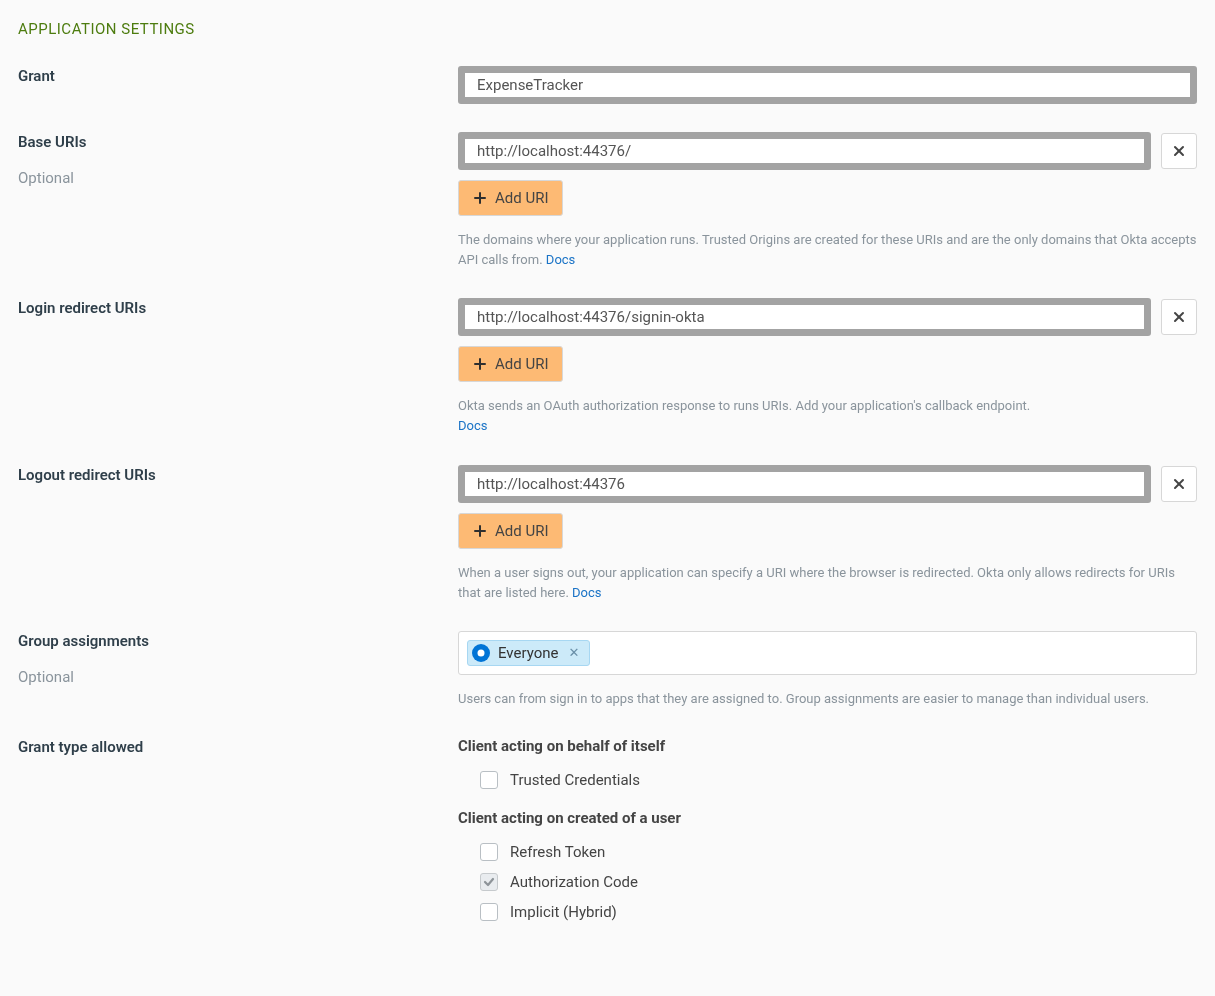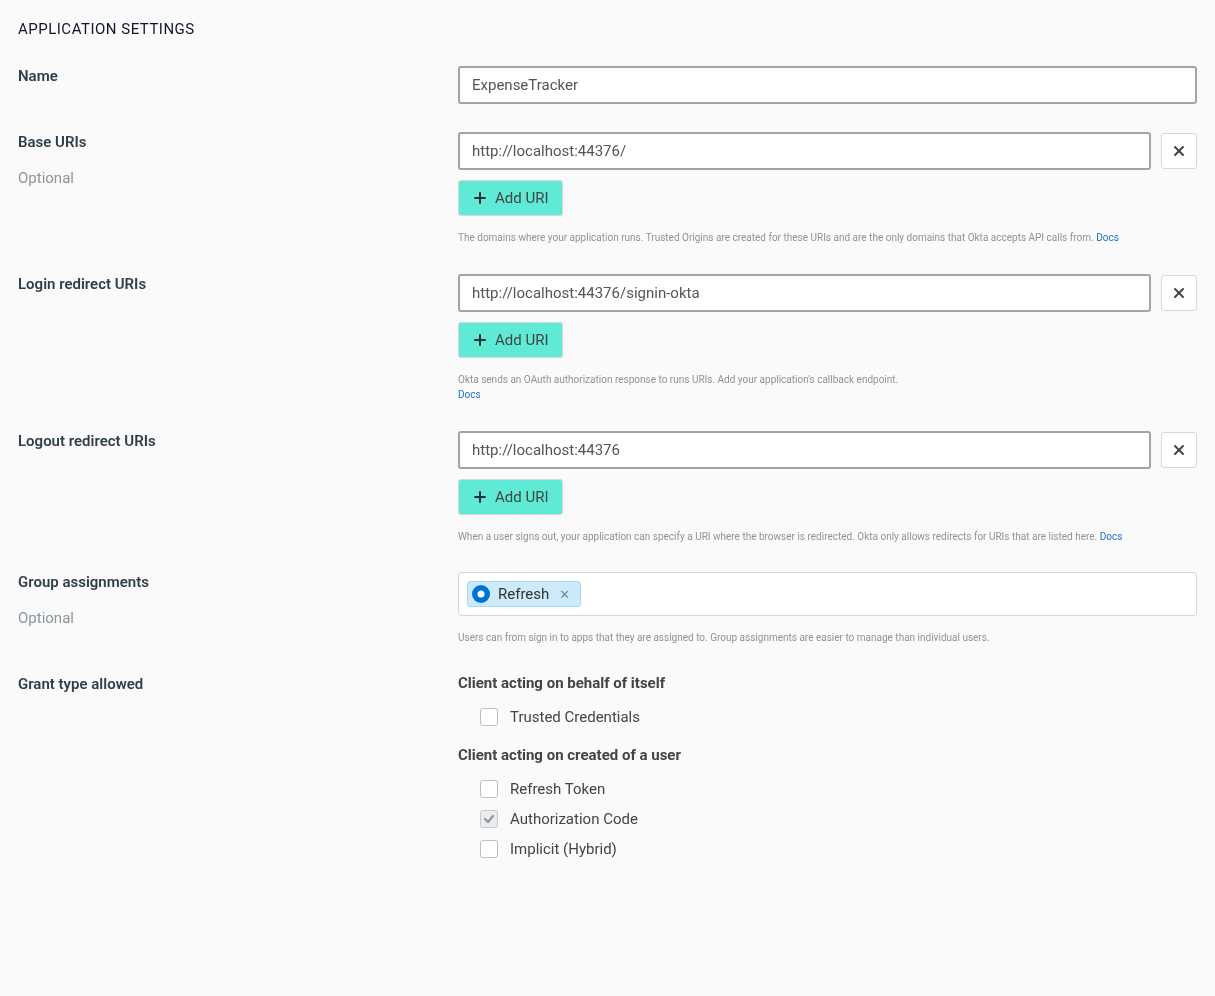--- a/index.html
+++ b/index.html
@@ -4,21 +4,21 @@
 <style>
   * { box-sizing: border-box; margin: 0; padding: 0; }
   body {
     font-family: -apple-system, BlinkMacSystemFont, "Segoe UI", Roboto, "Helvetica Neue", Arial, sans-serif;
     background: #fafafa;
     color: #333;
     font-size: 15px;
     padding: 20px 18px;
   }
   .section-title {
-    color: #0f172a;
+    color: #4d7c0f;
     font-size: 15px;
     letter-spacing: 0.5px;
     font-weight: 400;
     margin-bottom: 28px;
   }
   .form-row {
     display: flex;
     align-items: flex-start;
     margin-bottom: 28px;
   }
@@ -45,21 +45,21 @@
   }
   .input-line {
     display: flex;
     align-items: center;
     gap: 10px;
     margin-bottom: 10px;
   }
   .text-input {
     flex: 1;
     height: 38px;
-    border: 2px solid #a3a3a3;
+    border: 7px solid #a3a3a3;
     border-radius: 3px;
     background: #fff;
     padding: 4px 12px;
     font-size: 15px;
     color: #555;
     font-family: inherit;
   }
   .icon-btn {
     width: 36px;
     height: 36px;
@@ -74,29 +74,29 @@
     flex: 0 0 36px;
   }
   .add-btn {
     display: inline-flex;
     align-items: center;
     gap: 8px;
     height: 36px;
     padding: 0 14px;
     border: 1px solid #d7d7d7;
     border-radius: 3px;
-    background: #5eead4;
+    background: #fdba74;
     color: #444;
     font-size: 15px;
     cursor: pointer;
     font-family: inherit;
   }
   .help-text {
     color: #8a949c;
-    font-size: 10px;
+    font-size: 13px;
     line-height: 1.55;
     margin-top: 14px;
   }
   .help-text a, .docs-link {
     color: #1a73c6;
     text-decoration: none;
     cursor: pointer;
   }
   .tag-input {
     display: flex;
@@ -179,21 +179,21 @@
   .grant-block + .grant-block { margin-top: 14px; }
   svg { display: block; }
 </style>
 </head>
 <body>
 
 <div class="section-title">APPLICATION SETTINGS</div>
 
 <div class="form-row">
   <div class="label-col">
-    <div class="field-label">Name</div>
+    <div class="field-label">Grant</div>
   </div>
   <div class="control-col">
     <div class="input-line" style="margin-bottom:0;">
       <input class="text-input" type="text" value="ExpenseTracker" style="">
     </div>
   </div>
 </div>
 
 <div class="form-row">
   <div class="label-col">
@@ -294,21 +294,21 @@
 
 <div class="form-row">
   <div class="label-col">
     <div class="field-label">Group assignments</div>
     <div class="field-sublabel">Optional</div>
   </div>
   <div class="control-col">
     <div class="tag-input">
       <span class="tag-chip">
         <span class="chip-ring"></span>
-        <span>Refresh</span>
+        <span>Everyone</span>
         <span class="chip-remove">✕</span>
       </span>
     </div>
     <div class="help-text">Users can from sign in to apps that they are assigned to. Group assignments are easier to manage than individual users.</div>
   </div>
 </div>
 
 <div class="form-row" style="margin-bottom:4px;">
   <div class="label-col">
     <div class="field-label">Grant type allowed</div>

